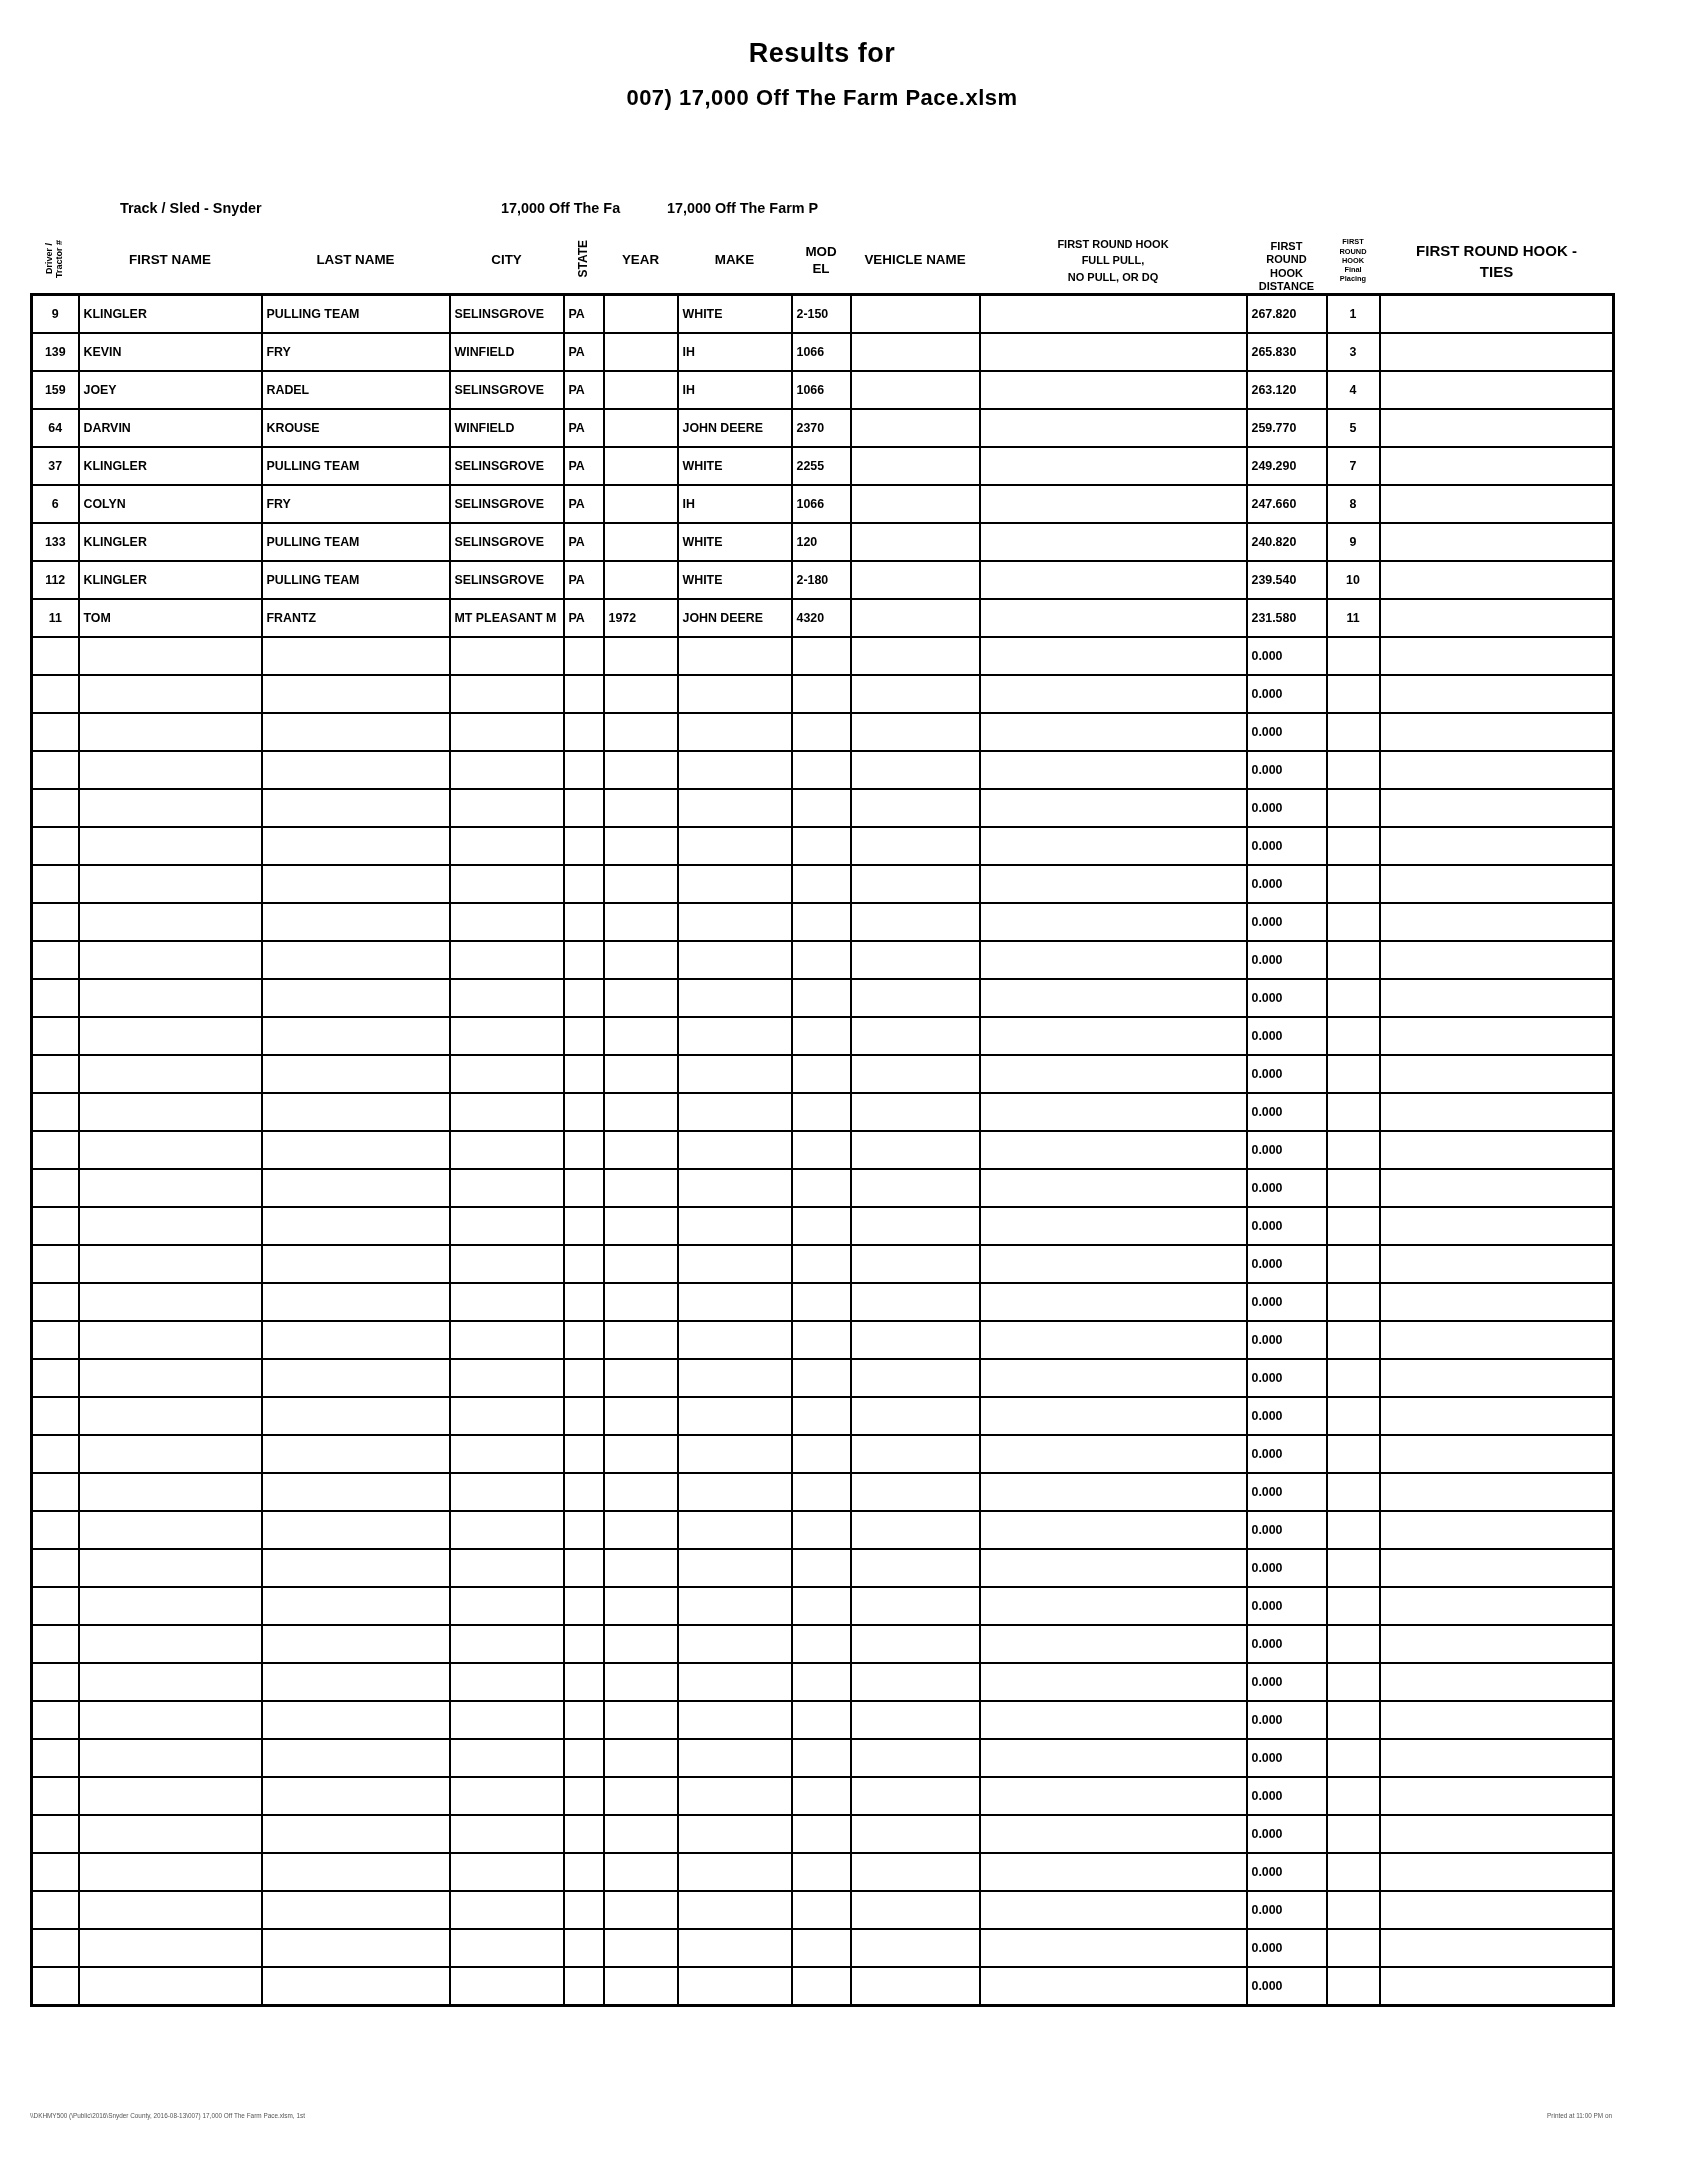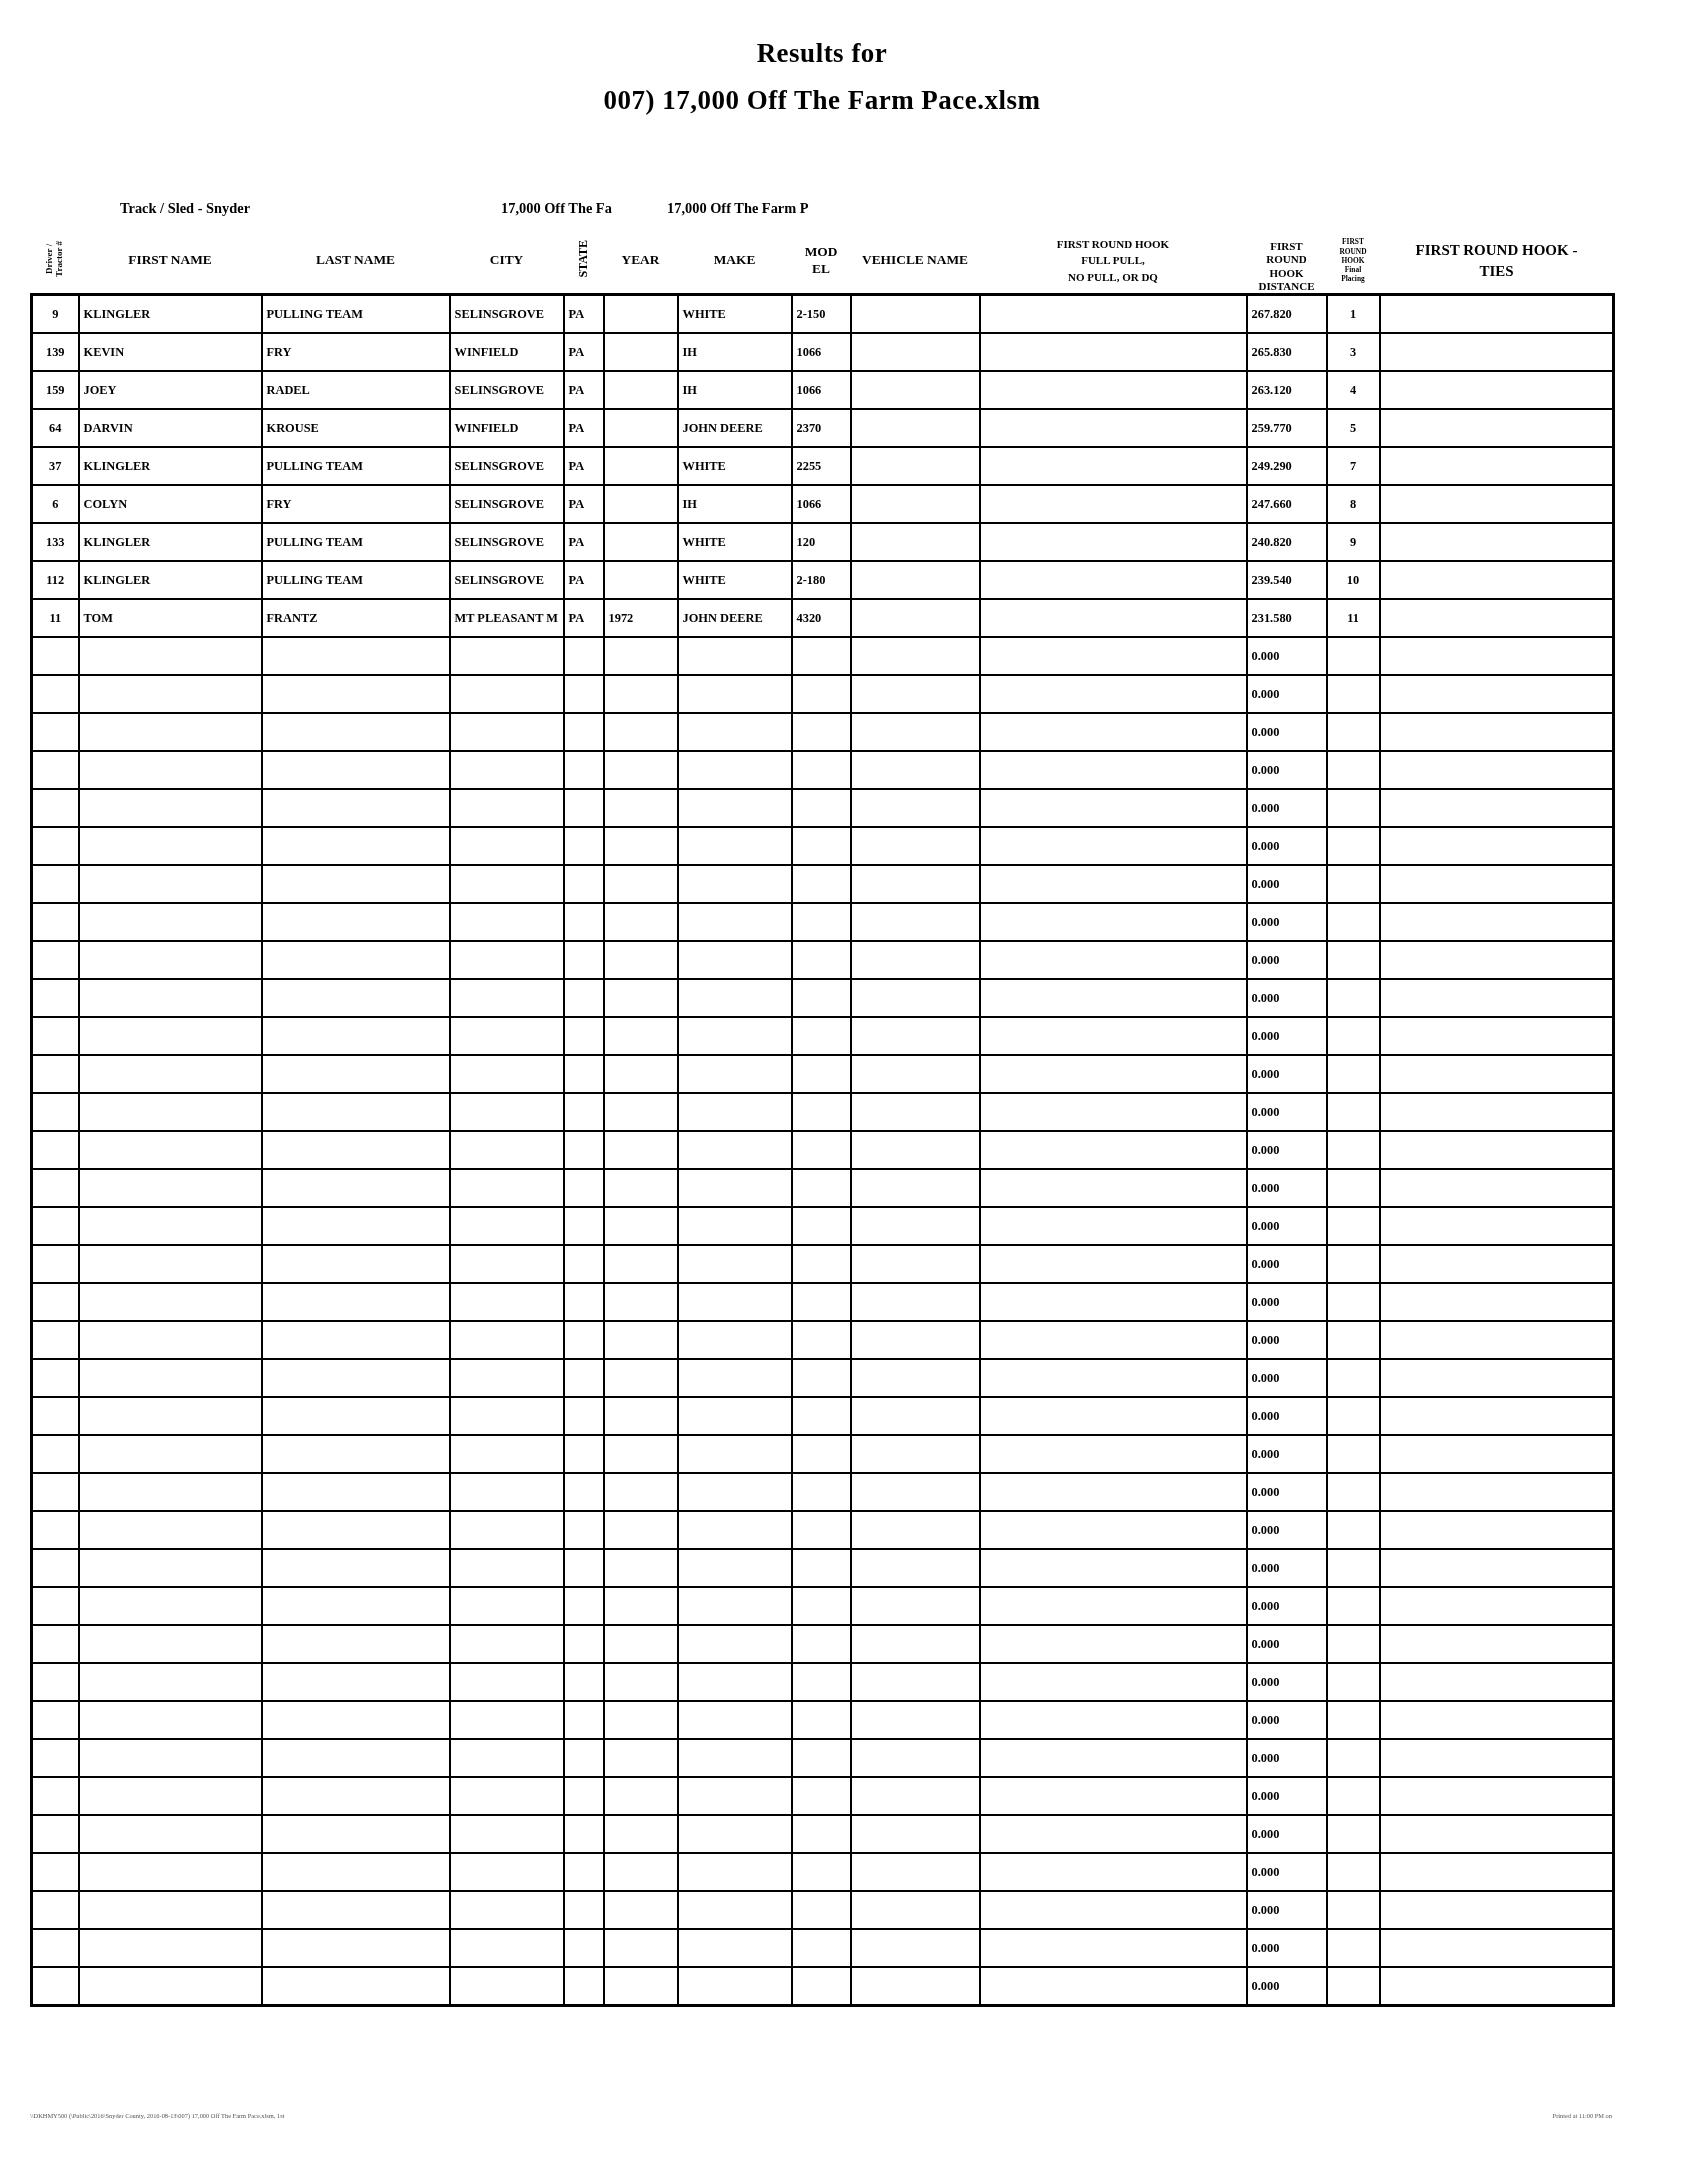--- a/index.html
+++ b/index.html
@@ -1,29 +1,29 @@
 <!DOCTYPE html>
 <html><head>
 <meta charset="utf-8">
 <style>
   html,body{margin:0;padding:0;background:#fff;}
   .page{
     position:relative;
     width:1644px;height:2178px;
     background:#ffffff;
-    font-family:Liberation Serif, serif;
+    font-family:Liberation Sans, sans-serif;
     color:#000;
     overflow:hidden;
   }
   .title-block{
     position:absolute;top:38px;left:0;right:0;
     text-align:center;
   }
   .title-line1{font-size:27px;font-weight:bold;letter-spacing:0.5px;}
-  .title-line2{font-size:27px;font-weight:bold;margin-top:16px;letter-spacing:0.5px;}
+  .title-line2{font-size:22px;font-weight:bold;margin-top:16px;letter-spacing:0.5px;}
   .subheader{position:absolute;top:200px;left:0;right:0;height:22px;font-weight:bold;font-size:14.4px;margin-left:36px;}
   .track-label{position:absolute;left:84px;top:0;white-space:nowrap;}
   .class-1{position:absolute;left:465px;top:0;width:163px;overflow:hidden;white-space:nowrap;}
   .class-2{position:absolute;left:631px;top:0;width:198px;overflow:hidden;white-space:nowrap;}
 
   table.results{
     position:absolute;left:30px;top:228px;
     border-collapse:collapse;table-layout:fixed;
     width:1582px;
   }

